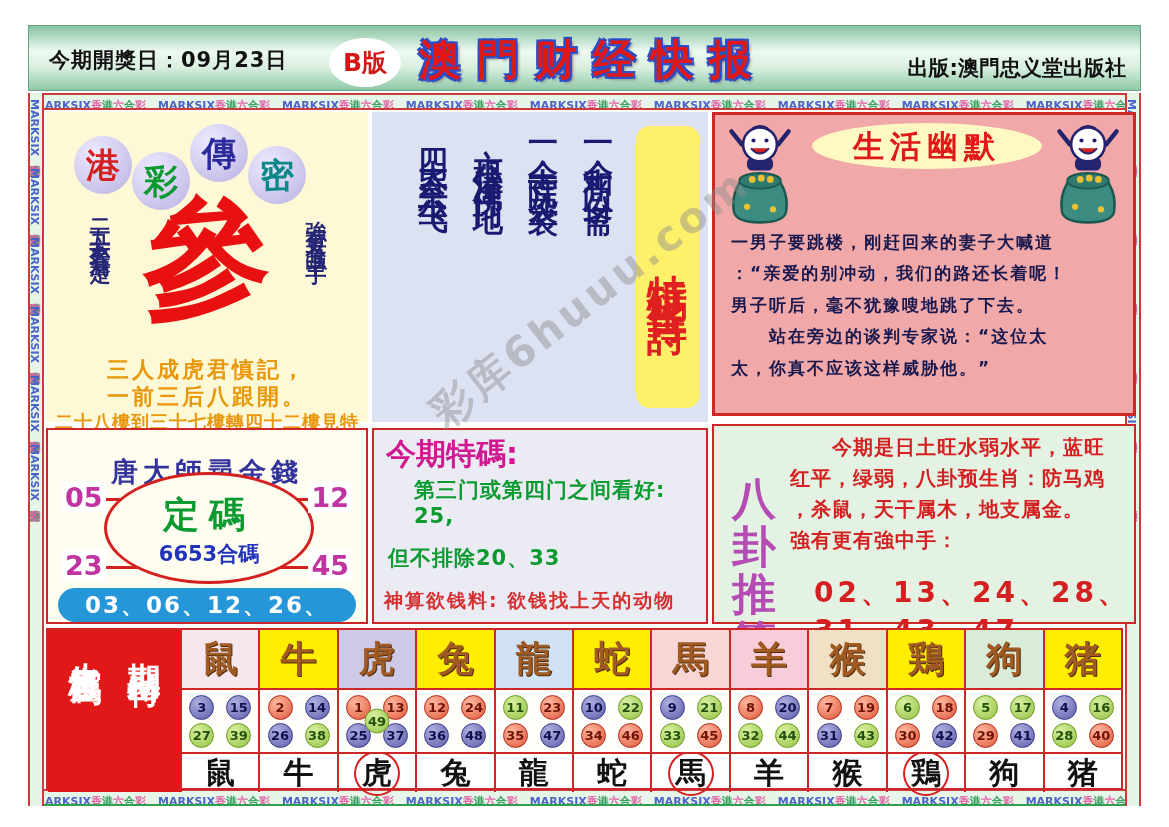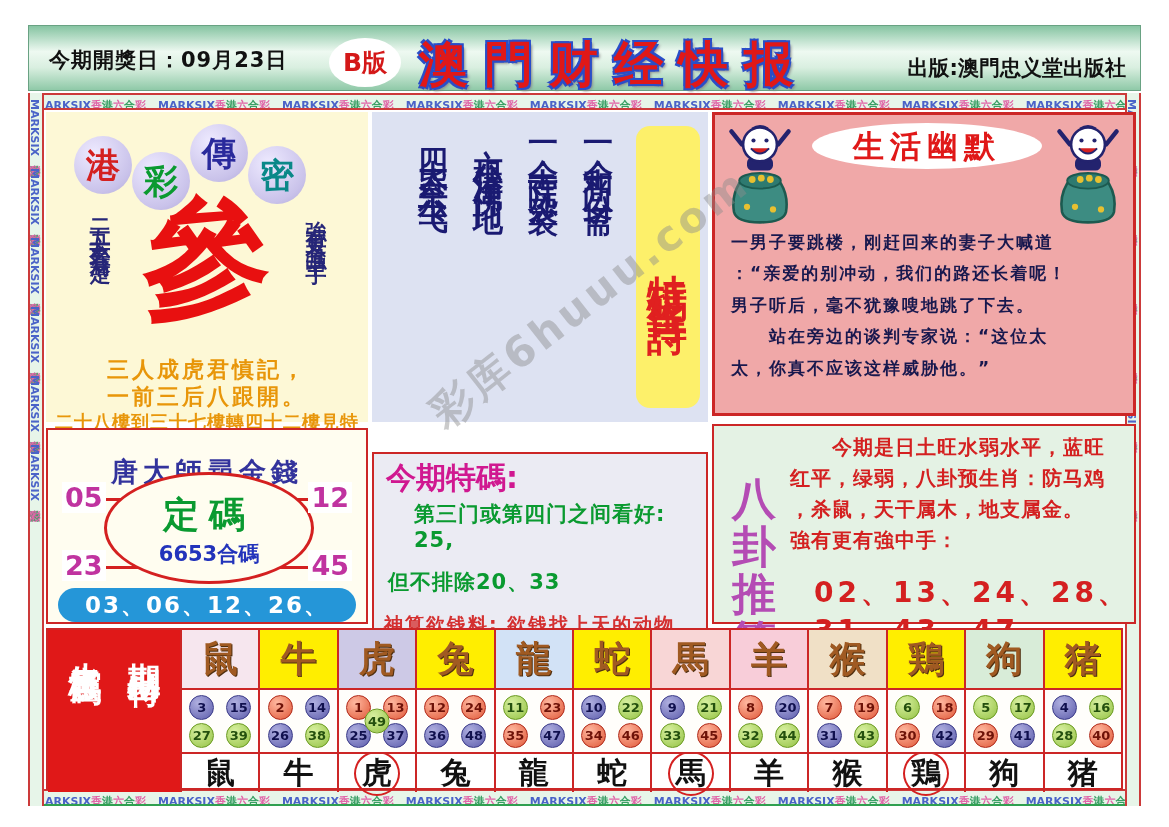--- a/index.html
+++ b/index.html
@@ -7,21 +7,21 @@
     font-family:"DejaVu Sans", sans-serif; }
   .abs { position:absolute; }
 
   
   #header { left:28px; top:25px; width:1113px; height:66px;
     background:linear-gradient(180deg,#86c4a2 0%, #eef9f1 40%, #d9efe0 65%, #8fc9a8 100%);
     border:1px solid #69a283; }
   #draw-date { left:20px; top:20px; font-size:21px; font-weight:bold; color:#111; letter-spacing:1px;}
   #edition { left:300px; top:12px; background:#ffffff; border-radius:50%;
     padding:8px 14px; color:#d41818; font-size:25px; font-weight:bold; }
-  #paper-title { left:390px; top:6px; font-size:49px; font-weight:bold; color:#e01818;
+  #paper-title { left:390px; top:6px; font-size:42px; font-weight:bold; color:#e01818;
     letter-spacing:16px; text-shadow:2px 2px 0 #2a4ec8, -2px -2px 0 #2a4ec8, 2px -2px 0 #2a4ec8, -2px 2px 0 #2a4ec8, 3px 3px 3px #888; }
   #publisher { right:14px; top:28px; font-size:21px; font-weight:bold; color:#111; }
 
   
   .strip { background:#e7f5e9; overflow:hidden; white-space:nowrap; }
   .strip.h { left:28px; width:1113px; height:17px; line-height:17px;
     border-top:2px solid #cc3a3a; border-bottom:2px solid #cc3a3a; }
   #strip-top { top:93px; }
   #strip-bottom { top:789px; border-top-color:#cc3a3a; border-bottom-color:#2fa050; }
   .strip.v { top:93px; width:16px; height:713px;
@@ -74,32 +74,32 @@
     display:flex; flex-direction:row-reverse; justify-content:flex-start; gap:14px; }
   .poem-col { writing-mode:vertical-rl; text-orientation:upright; font-size:30px;
     font-weight:bold; color:#1a1a72; letter-spacing:9px; font-family:"DejaVu Serif", serif; }
   #poem-title { right:8px; top:14px; width:64px; height:282px; background:#fdf06a;
     border-radius:14px; writing-mode:vertical-rl; text-orientation:upright;
     font-size:40px; font-weight:bold; color:#e02020; letter-spacing:10px;
     display:flex; align-items:center; justify-content:center; }
 
   
   #special-panel { left:372px; top:428px; width:336px; height:196px; background:#ebebf3;
-    border:2px solid #cc2626;margin-top:24px; }
+    border:2px solid #cc2626; }
   #special-title { left:12px; top:4px; color:#d01890; font-size:30px; font-weight:bold; }
   .green-line { color:#0a9a30; font-size:21px; font-weight:bold; letter-spacing:1px; }
   #special-l1 { left:40px; top:46px; }
   #special-l2 { left:10px; top:80px; }
   #special-l3 { left:14px; top:114px; }
   #special-bottom { left:10px; top:158px; color:#d43030; font-size:19px; font-weight:bold; letter-spacing:2px; }
 
   
   #humor-panel { left:712px; top:112px; width:424px; height:304px; background:#f0a8a8;
     border:3px solid #cc2626; }
-  #humor-title { left:97px; top:8px; width:230px; height:46px; background:#ffffff;
+  #humor-title { left:97px; top:8px; width:230px; height:46px; background:#fef9c3;
     border-radius:50%; text-align:center; line-height:46px; color:#e01818;
     font-size:31px; font-weight:bold; letter-spacing:6px; }
   #humor-badge { left:92px; top:62px; width:240px; height:36px; background:#e01414;
     text-align:center; line-height:36px; color:#111; font-size:16px; font-weight:bold;
     letter-spacing:10px; text-shadow:1px 1px 0 #ffffff66; }
   #humor-text { left:16px; right:12px; top:112px; color:#18184e; font-size:17px;
     font-weight:bold; line-height:1.85; letter-spacing:2px; }
   .mascot { position:absolute; top:6px; width:78px; height:104px; }
   #mascot-left { left:6px; } #mascot-right { right:6px; }
 

